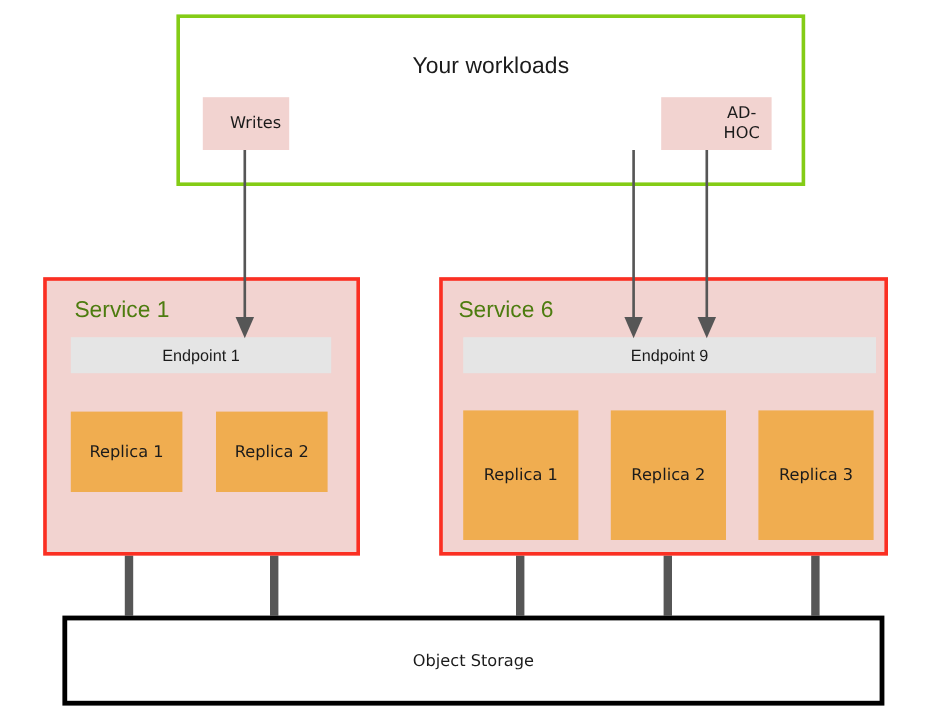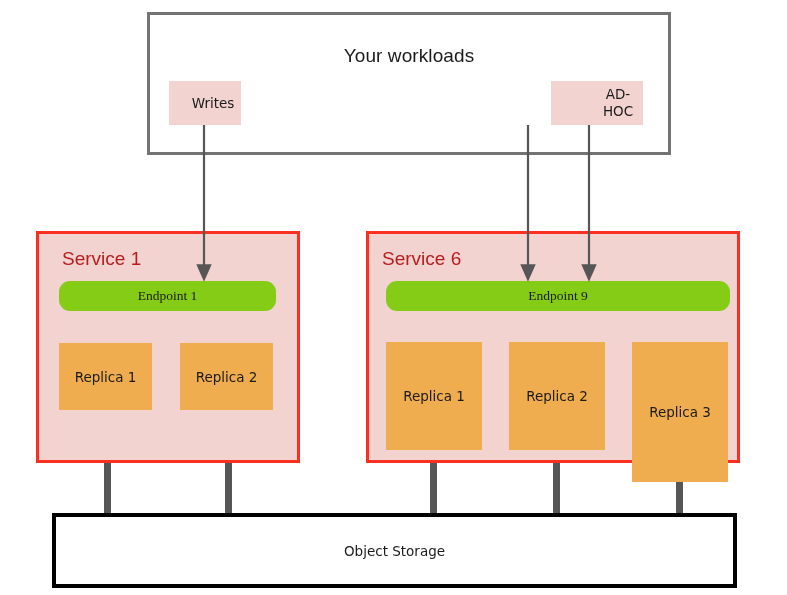--- a/index.html
+++ b/index.html
@@ -24,21 +24,21 @@
   
   .abs { position: absolute; box-sizing: border-box; }
 
   
   .workload-panel {
     left: 147px;
     top: 12px;
     width: 524px;
     height: 143px;
     background: #ffffff;
-    border: 3px solid #737373;
+    border: 3px solid #84cc16;
   }
   .workload-title {
     position: absolute;
     left: 0;
     top: 30px;
     width: 100%;
     text-align: center;
     font-size: 19px;
     color: #1b1b1b;
     font-family: "Liberation Sans", sans-serif;
@@ -74,56 +74,55 @@
   .service-panel {
     background: #f2d3d0;
     border: 3px solid #fb2f22;
   }
   .service-1 { left: 36px;  top: 231px; width: 264px; height: 232px; }
   .service-2 { left: 366px; top: 231px; width: 374px; height: 232px; }
 
   .service-title {
     position: absolute;
     font-size: 19px;
-    color: #b91c1c;
+    color: #4d7c0f;
     font-family: "Liberation Sans", sans-serif;
     white-space: nowrap;
   }
   .title-s1 { left: 62px;  top: 248px; }
   .title-s2 { left: 382px; top: 248px; }
 
   
   .endpoint-bar {
-    background: #84cc16;
-    display: flex;
-    align-items: center;
-    justify-content: center;
-    font-size: 13.5px;
-    color: #1b1b1b;
-    font-family: Liberation Serif, serif;
-    border-radius: 11px;
+    background: #e5e5e5;
+    display: flex;
+    align-items: center;
+    justify-content: center;
+    font-size: 13.5px;
+    color: #1b1b1b;
+    font-family: Liberation Sans, sans-serif;
   }
   .endpoint-1 { left: 59px;  top: 281px; width: 217px; height: 30px; }
   .endpoint-2 { left: 386px; top: 281px; width: 344px; height: 30px; }
 
   
   .replica-box {
     background: #f0ad50;
     display: flex;
     align-items: center;
     justify-content: center;
     font-size: 13.5px;
     color: #1b1b1b;
     font-family: "DejaVu Sans", sans-serif;
   }
   .s1-r1 { left: 59px;  top: 343px; width: 93px; height: 67px; }
   .s1-r2 { left: 180px; top: 343px; width: 93px; height: 67px; }
   .s2-r1 { left: 386px; top: 342px; width: 96px; height: 108px; }
   .s2-r2 { left: 509px; top: 342px; width: 96px; height: 108px; }
-  .s2-r3 { left: 632px; top: 342px; width: 96px; height: 140px; }
+  .s2-r3 { left: 632px; top: 342px; width: 96px; height: 108px; }
 
   
   .pipe {
     position: absolute;
     background: #565656;
     width: 7px;
   }
 
   
   .object-storage {

